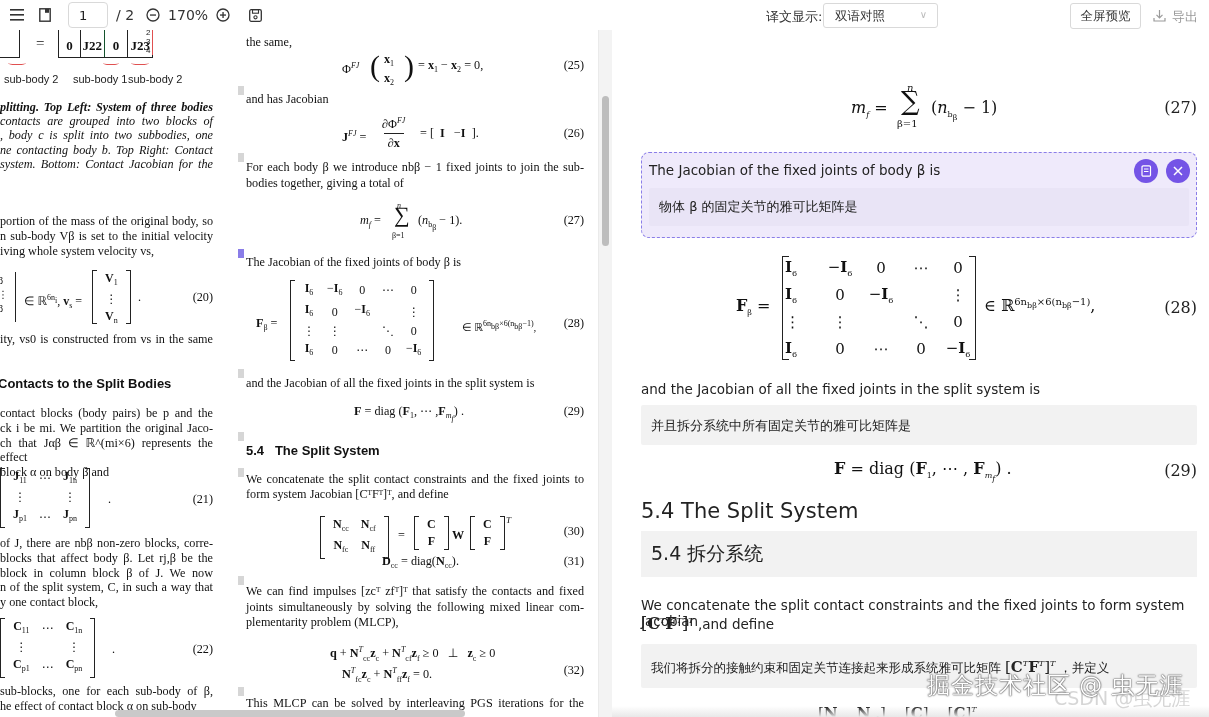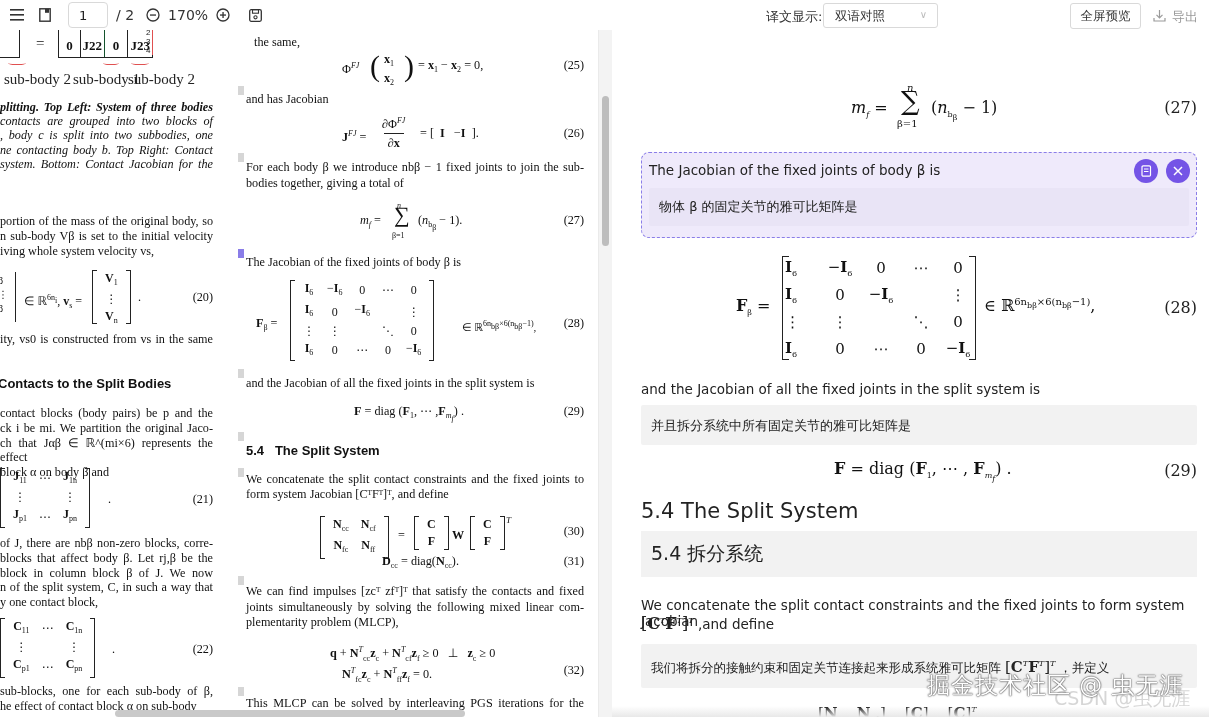--- a/index.html
+++ b/index.html
@@ -26,21 +26,21 @@
   .eqnum { position: absolute; right: 0; }
   .marker { position: absolute; width: 6px; height: 9px; background: #d6d6d6; left: 238px; }
   .marker.active { background: #8a7de8; }
   .mat { display: inline-block; vertical-align: middle; border-left: 1.3px solid #222; border-right: 1.3px solid #222; position: relative; padding: 0 6px; }
   .mat::before, .mat::after { content: ""; position: absolute; width: 4px; top: 0; bottom: 0; border-top: 1.3px solid #222; border-bottom: 1.3px solid #222; }
   .mat::before { left: 0; }
   .mat::after { right: 0; }
   .mat table { border-collapse: collapse; }
   .mat td { padding: 1px 6px; text-align: center; font-size: 12px; }
   sub, sup { font-size: 8px; }
-  .red-label { font-family: Liberation Serif, serif; font-size: 15px; color: #222; position: absolute; }
+  .red-label { font-family: Liberation Sans, sans-serif; font-size: 11px; color: #222; position: absolute; }
   .red-brace { position: absolute; border-bottom: 1.2px solid #e05050; border-radius: 0 0 40% 40%; height: 5px; }
 
   .pdf-scrollbar-v { position: absolute; left: 598px; top: 30px; width: 14px; height: 687px; background: #f3f3f3; border-left: 1px solid #eaeaea; }
   .pdf-scrollbar-v .thumb { position: absolute; left: 3px; top: 66px; width: 7px; height: 150px; border-radius: 4px; background: #bdbdbd; }
   .pdf-scrollbar-h { position: absolute; left: 115px; top: 710px; width: 350px; height: 7px; border-radius: 4px; background: #c9c9c9; }
 
   
   .trans-pane { position: absolute; left: 612px; top: 0; width: 597px; height: 717px; background: #fff; font-family: "DejaVu Sans", sans-serif; overflow: hidden; }
   .trans-toolbar { height: 30px; display: flex; align-items: center; position: relative; font-size: 13px; color: #333; }
   .trans-label { position: absolute; left: 154px; top: 8px; }
@@ -254,21 +254,21 @@
     <span class="marker" style="top:56px;"></span>
     <span class="marker" style="top:123px;"></span>
     <span class="marker active" style="top:219px;"></span>
     <span class="marker" style="top:339px;"></span>
     <span class="marker" style="top:402px;"></span>
     <span class="marker" style="top:438px;"></span>
     <span class="marker" style="top:546px;"></span>
     <span class="marker" style="top:657px;"></span>
 
     <div class="col col-right" style="top:0; height:687px;">
-      <div style="position:absolute; top:5px;margin-left:8px;">the same,</div>
+      <div style="position:absolute; top:5px;">the same,</div>
 
       <div class="eqn" style="top:18px; left:0; width:338px; height:40px;">
         <span style="position:absolute; left:96px; top:10px;">Φ<sup><i>FJ</i></sup></span>
         <span style="position:absolute; left:124px; top:0; font-size:30px; line-height:36px; font-weight:lighter;">(</span>
         <span style="position:absolute; left:138px; top:4px; line-height:15px;"><b>x</b><sub>1</sub><br><b>x</b><sub>2</sub></span>
         <span style="position:absolute; left:158px; top:0; font-size:30px; line-height:36px; font-weight:lighter;">)</span>
         <span style="position:absolute; left:172px; top:10px;">= <b>x</b><sub>1</sub> − <b>x</b><sub>2</sub> = 0,</span>
         <span class="eqnum" style="top:10px;">(25)</span>
       </div>
 

